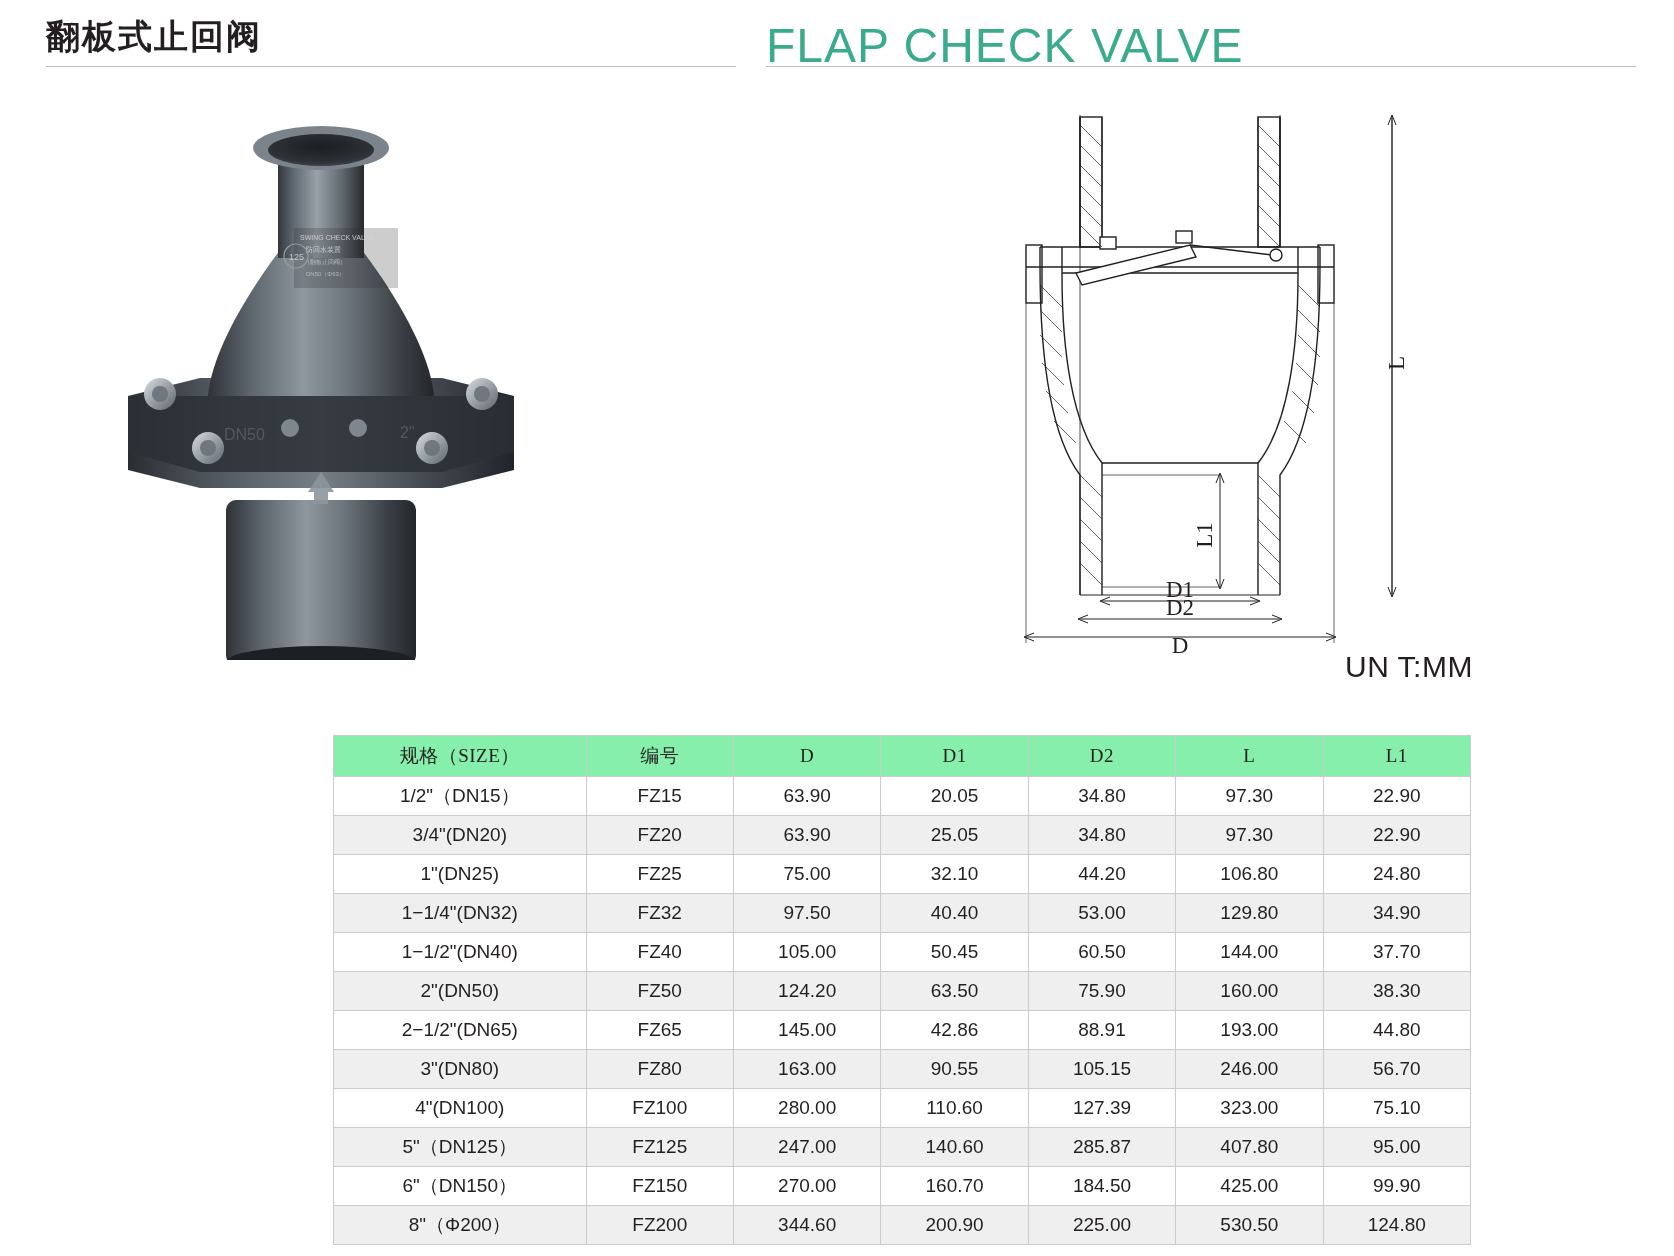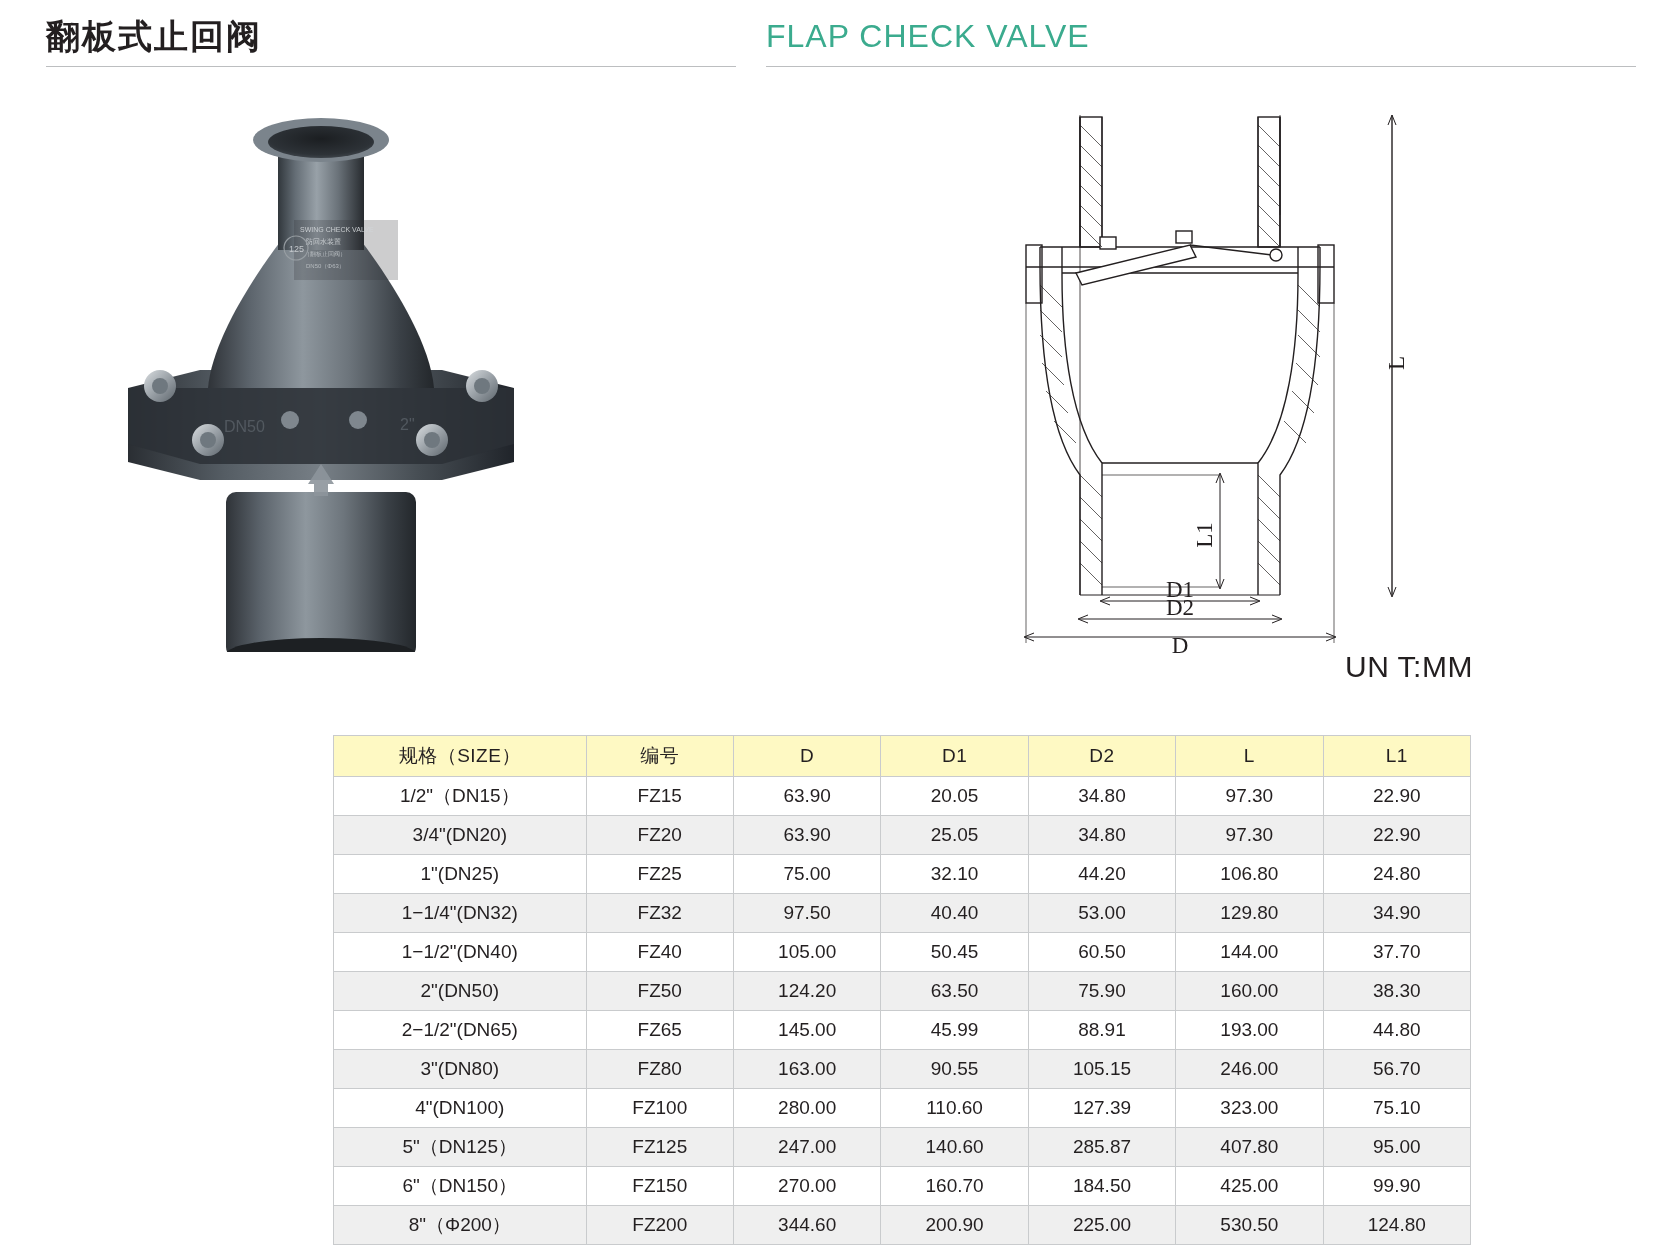--- a/index.html
+++ b/index.html
@@ -40,39 +40,39 @@
     left: 46px;
     top: 66px;
     width: 690px;
     height: 1px;
     background: #bcbec0;
   }
   .title-en {
     position: absolute;
     left: 766px;
     top: 18px;
-    font-size: 32px;
+    font-size: 48px;
     letter-spacing: 1px;
     color: #3bab8e;
     white-space: nowrap;
   }
   .rule-right {
     position: absolute;
     left: 766px;
     top: 66px;
     width: 870px;
     height: 1px;
     background: #bcbec0;
   }
 
   
   .photo-wrap {
     position: absolute;
     left: 100px;
-    top: 92px;
+    top: 100px;
     width: 540px;
     height: 560px;
   }
   .valve-photo {
     position: absolute;
     left: 0;
     top: 0;
     width: 540px;
     height: 560px;
   }
@@ -109,23 +109,24 @@
   table.spec th, table.spec td {
     border: 1px solid #c9cbcd;
     text-align: center;
     font-size: 19px;
     color: #231f20;
     height: 38px;
     padding: 0;
     font-weight: normal;
   }
   table.spec thead th {
-    background: #fef9c3;
+    background: #86efac;
     height: 40px;
     letter-spacing: 0.5px;
+    font-family: Liberation Serif, serif;
   }
   table.spec tbody tr:nth-child(even) td {
     background: #efefef;
   }
   table.spec tbody tr:nth-child(odd) td {
     background: #ffffff;
   }
   col.c0 { width: 245px; }
   col.c1 { width: 143px; }
   col.c2 { width: 143px; }
@@ -416,21 +417,21 @@
         <td>124.20</td>
         <td>63.50</td>
         <td>75.90</td>
         <td>160.00</td>
         <td>38.30</td>
       </tr>
       <tr>
         <td>2−1/2"(DN65)</td>
         <td>FZ65</td>
         <td>145.00</td>
-        <td>45.99</td>
+        <td>42.86</td>
         <td>88.91</td>
         <td>193.00</td>
         <td>44.80</td>
       </tr>
       <tr>
         <td>3"(DN80)</td>
         <td>FZ80</td>
         <td>163.00</td>
         <td>90.55</td>
         <td>105.15</td>

